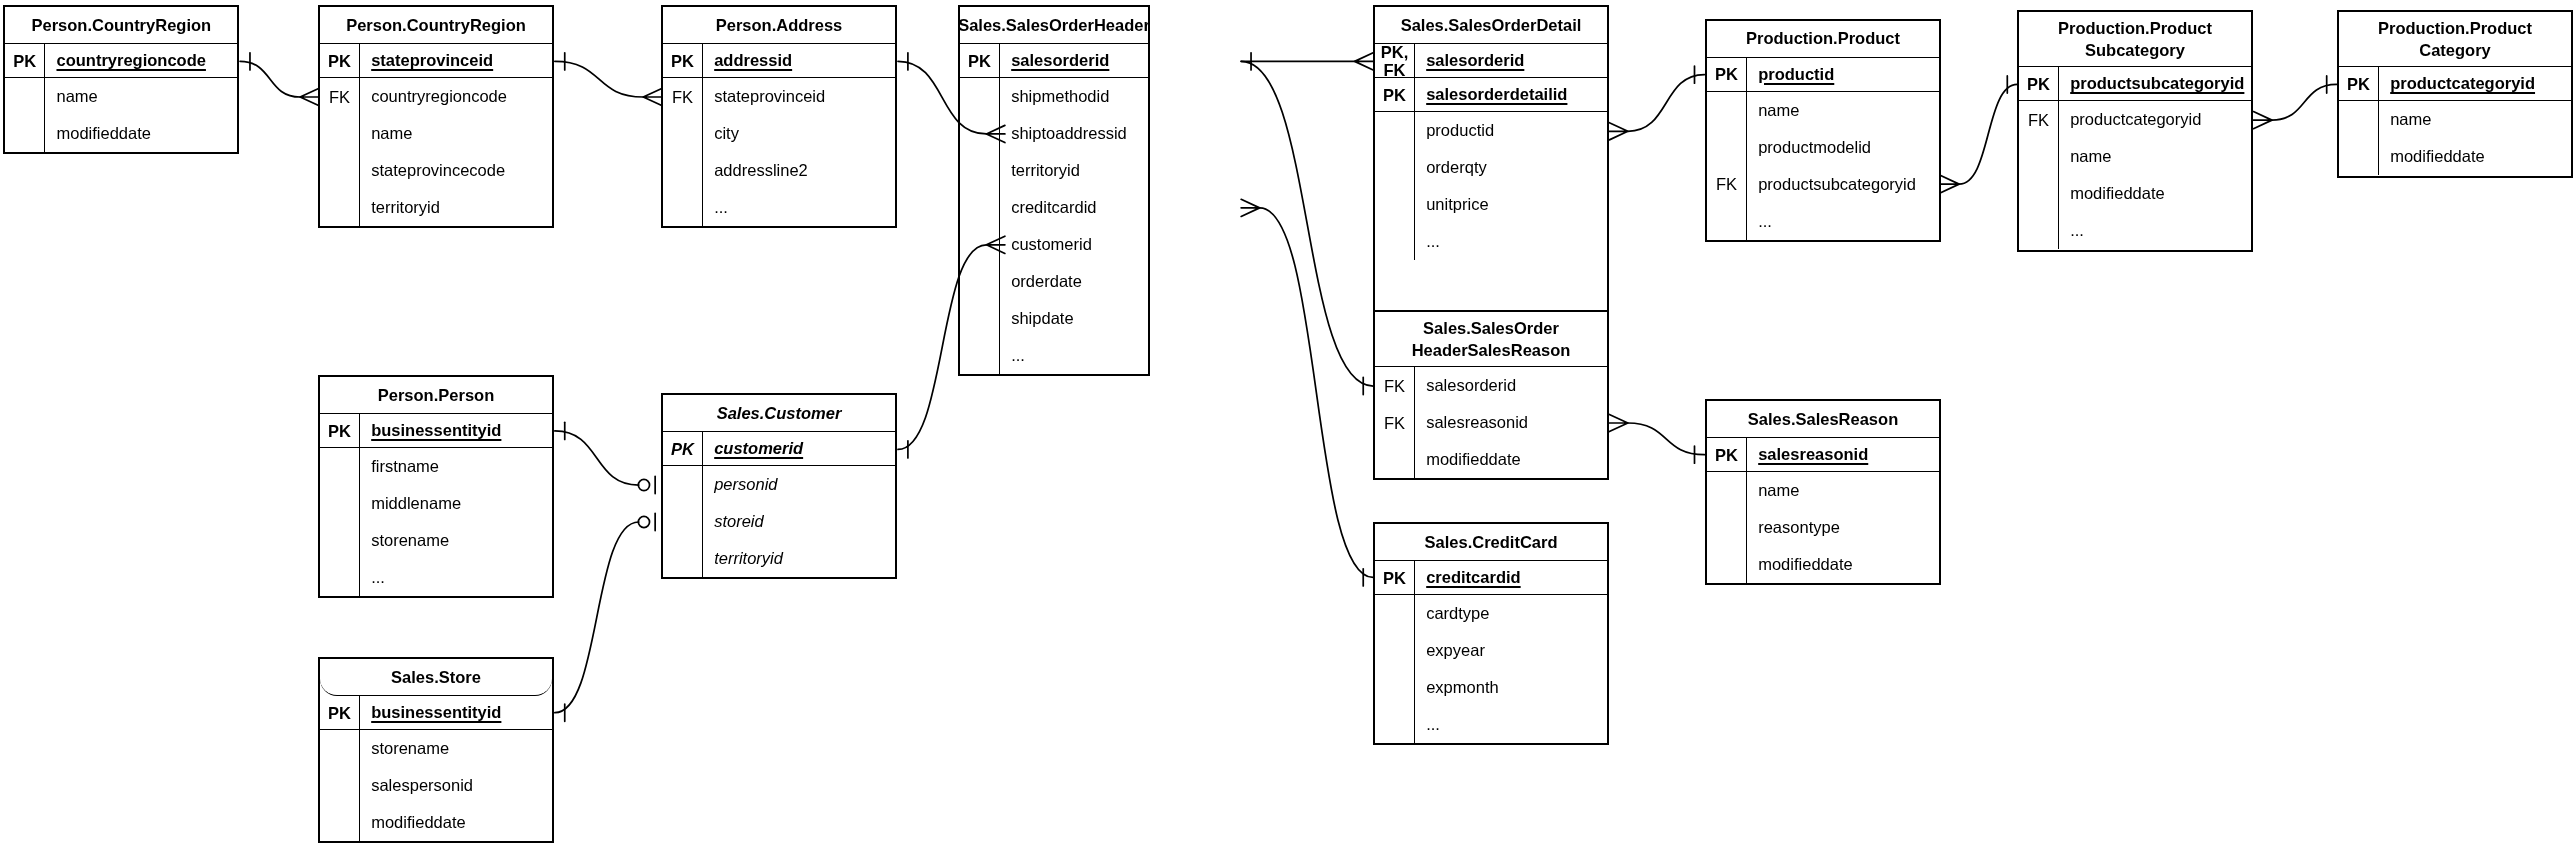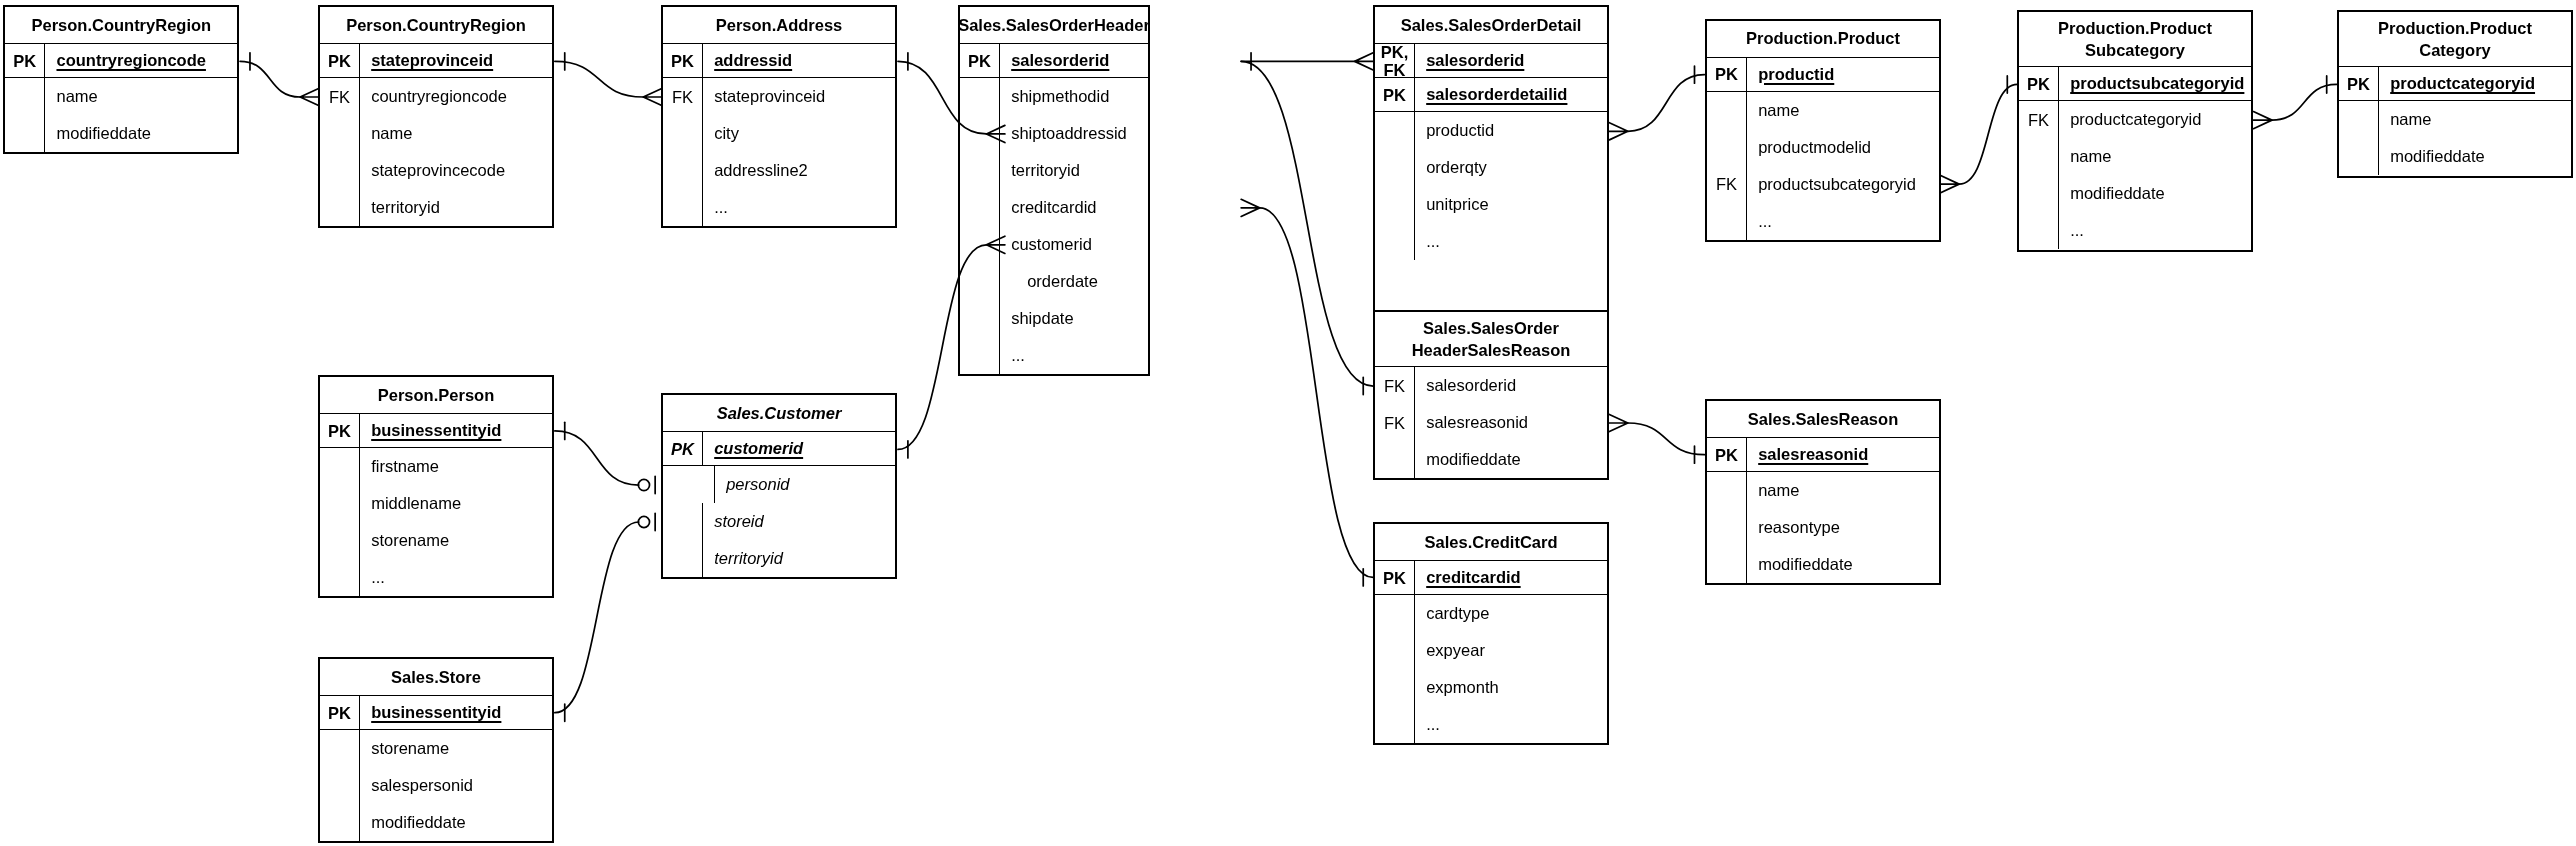--- a/index.html
+++ b/index.html
@@ -122,21 +122,21 @@
           <div class="name">territoryid</div>
         </div>
         <div class="row" style="height: 37px;">
           <div class="key"></div>
           <div class="name">creditcardid</div>
         </div>
         <div class="row" style="height: 37px;">
           <div class="key"></div>
           <div class="name">customerid</div>
         </div>
-        <div class="row" style="height: 37px; gap: 16px;">
+        <div class="row" style="height: 37px;">
           <div class="key"></div>
           <div class="name">orderdate</div>
         </div>
         <div class="row" style="height: 37px;">
           <div class="key"></div>
           <div class="name">shipdate</div>
         </div>
         <div class="row" style="height: 37px;">
           <div class="key"></div>
           <div class="name">...</div>
@@ -255,35 +255,35 @@
           <div class="key"></div>
           <div class="name">...</div>
         </div>
       </div>
       <div class="entity" style="left: 661px; top: 393px; width: 236px; height: 186px; font-style: italic;">
         <div class="entity-title" style="height: 37px;">Sales.Customer</div>
         <div class="row pk" style="height: 34px;">
           <div class="key">PK</div>
           <div class="name">customerid</div>
         </div>
-        <div class="row" style="height: 37px; padding-left: 12px;">
+        <div class="row" style="height: 37px;">
           <div class="key"></div>
           <div class="name">personid</div>
         </div>
         <div class="row" style="height: 37px;">
           <div class="key"></div>
           <div class="name">storeid</div>
         </div>
         <div class="row" style="height: 37px;">
           <div class="key"></div>
           <div class="name">territoryid</div>
         </div>
       </div>
       <div class="entity" style="left: 318px; top: 657px; width: 236px; height: 186px;">
-        <div class="entity-title" style="height: 37px;">Sales.Store</div>
+        <div class="entity-title" style="height: 37px; border-radius: 17px;">Sales.Store</div>
         <div class="row pk" style="height: 34px;">
           <div class="key">PK</div>
           <div class="name">businessentityid</div>
         </div>
         <div class="row" style="height: 37px;">
           <div class="key"></div>
           <div class="name">storename</div>
         </div>
         <div class="row" style="height: 37px;">
           <div class="key"></div>

